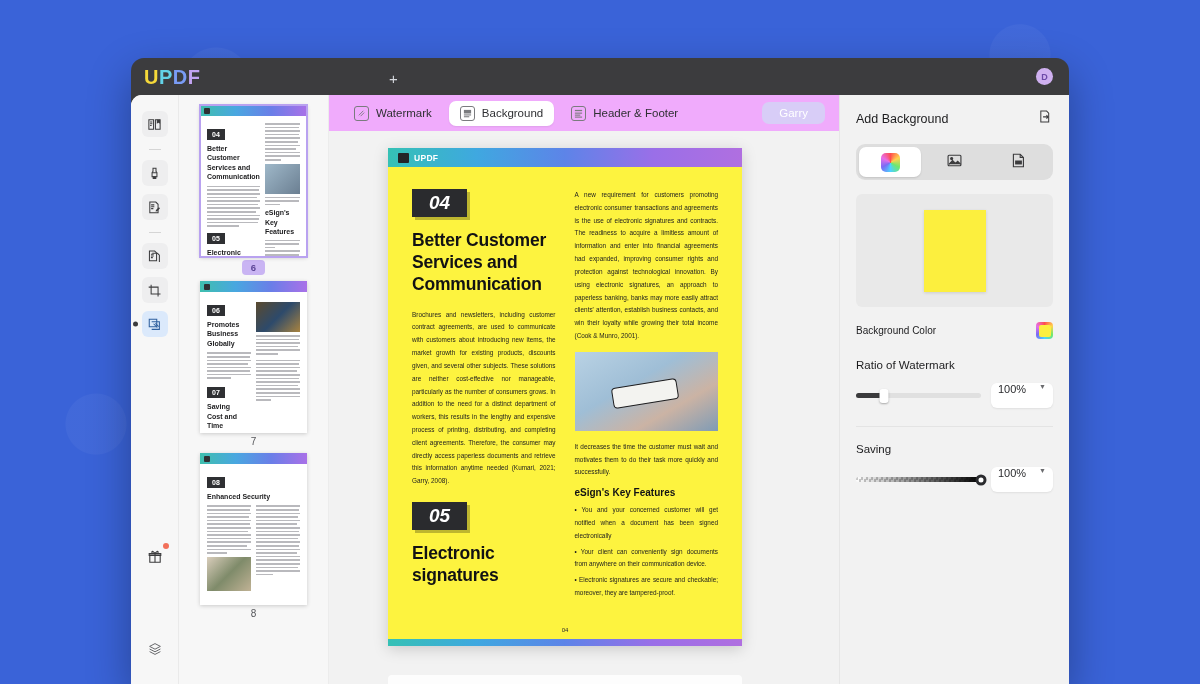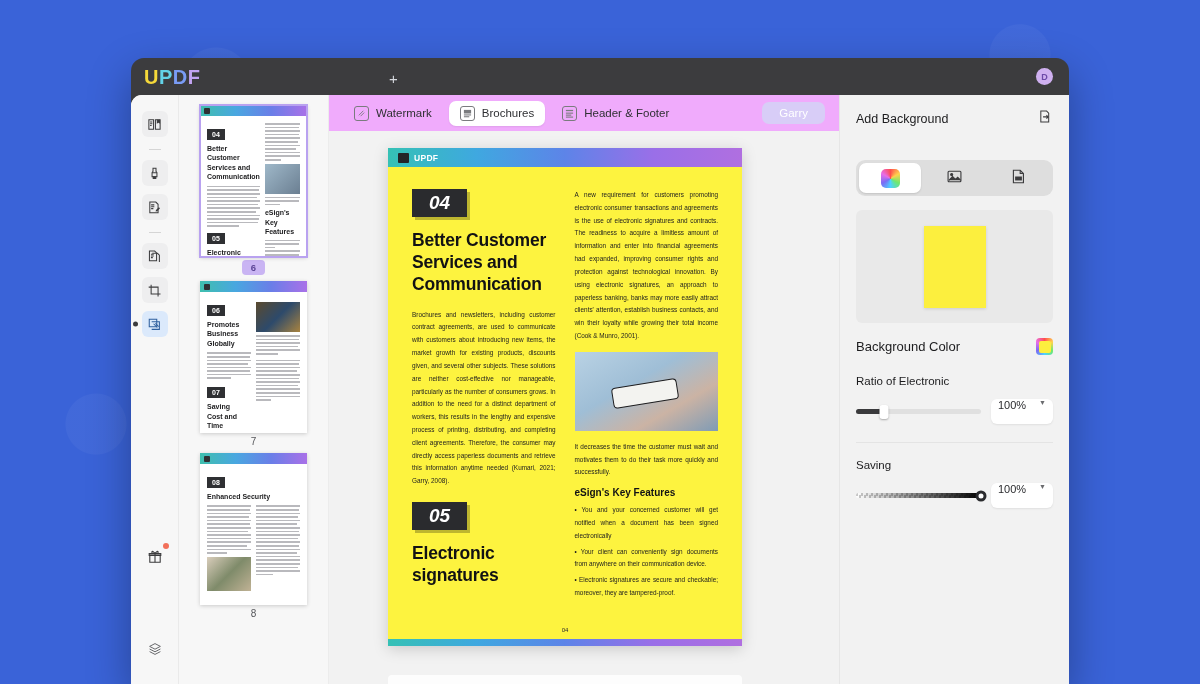--- a/index.html
+++ b/index.html
@@ -219,21 +219,21 @@
   .scroll-hint {
     position: absolute; left: 59px; bottom: 0; width: 354px; height: 9px;
     background: #fff; border-radius: 4px 4px 0 0; opacity: .85;
   }
 
   
   .panel {
     width: 230px; background: #f2f2f2; padding: 14px 16px 0;
     border-left: 1px solid #e6e6e6; position: relative;
   }
-  .panel-head { display: flex; align-items: center; justify-content: space-between; margin-bottom: 32px; }
+  .panel-head { display: flex; align-items: center; justify-content: space-between; margin-bottom: 16px; }
   .panel-title { font-size: 12.5px; color: #1c1c1e; font-weight: 400; }
   .seg {
     display: flex; background: #dedede; border-radius: 9px; padding: 3px; gap: 2px; margin-bottom: 14px;
   }
   .seg-item {
     flex: 1; height: 30px; border-radius: 7px;
     display: flex; align-items: center; justify-content: center;
   }
   .seg-item.on { background: #fff; box-shadow: 0 1px 2px rgba(0,0,0,.12); }
   .swatch-rainbow {
@@ -241,21 +241,21 @@
     background: conic-gradient(#ff4d4d,#ffd24d,#6ee86e,#4dd2ff,#7a6cf5,#e86ee8,#ff4d4d);
   }
   .preview-box {
     height: 113px; background: #e9e9e9; border-radius: 6px;
     display: flex; align-items: center; justify-content: center; margin-bottom: 15px;
   }
   .preview-page {
     width: 62px; height: 82px; background: #fcef3e; box-shadow: 0 1px 3px rgba(0,0,0,.12);
   }
   .row { display: flex; align-items: center; justify-content: space-between; margin-bottom: 20px; }
-  .lbl { font-size: 13px; color: #1c1c1e; }
+  .lbl { font-size: 10px; color: #1c1c1e; }
   .color-chip {
     width: 17px; height: 17px; border-radius: 4px; padding: 2.5px;
     background: conic-gradient(#ff4d4d,#ffd24d,#6ee86e,#4dd2ff,#7a6cf5,#e86ee8,#ff4d4d);
   }
   .color-chip i { display: block; width: 100%; height: 100%; background: #fcef3e; border-radius: 2px; }
   .field-label { font-size: 11.5px; color: #1c1c1e; margin-bottom: 12px; }
   .slider-row { display: flex; align-items: center; gap: 10px; margin-bottom: 18px; }
   .track {
     flex: 1; height: 5px; border-radius: 3px; background: #e0e0e0; position: relative;
   }
@@ -576,21 +576,21 @@
           <span>Watermark</span>
         </div>
         <div class="tb-item active">
           <span class="tb-ico">
             <svg width="9" height="9" viewBox="0 0 10 10" fill="#7a7b7e">
                 <rect x="1" y="1" width="8" height="4"></rect>
                 <rect x="1" y="6" width="8" height="1.2"></rect>
                 <rect x="1" y="8" width="6" height="1.2"></rect>
               </svg>
           </span>
-          <span>Brochures</span>
+          <span>Background</span>
         </div>
         <div class="tb-item">
           <span class="tb-ico">
             <svg width="9" height="9" viewBox="0 0 10 10" fill="#7a7b7e">
                 <rect x="1" y="1" width="8" height="1.4"></rect>
                 <rect x="1" y="4" width="8" height="1.2"></rect>
                 <rect x="1" y="6.2" width="6" height="1.2"></rect>
                 <rect x="1" y="8.4" width="8" height="1.2"></rect>
               </svg>
           </span>
@@ -674,21 +674,21 @@
         <div class="preview-page"></div>
       </div>
 
       <div class="row">
         <div class="lbl">Background Color</div>
         <div class="color-chip">
             <i></i>
           </div>
       </div>
 
-      <div class="field-label">Ratio of Electronic</div>
+      <div class="field-label">Ratio of Watermark</div>
       <div class="slider-row">
         <div class="track">
           <div class="fill"></div>
           <div class="knob"></div>
         </div>
         <div class="numbox-sel">
           <span>100%</span>
           <span class="caret">▼</span>
         </div>
       </div>

